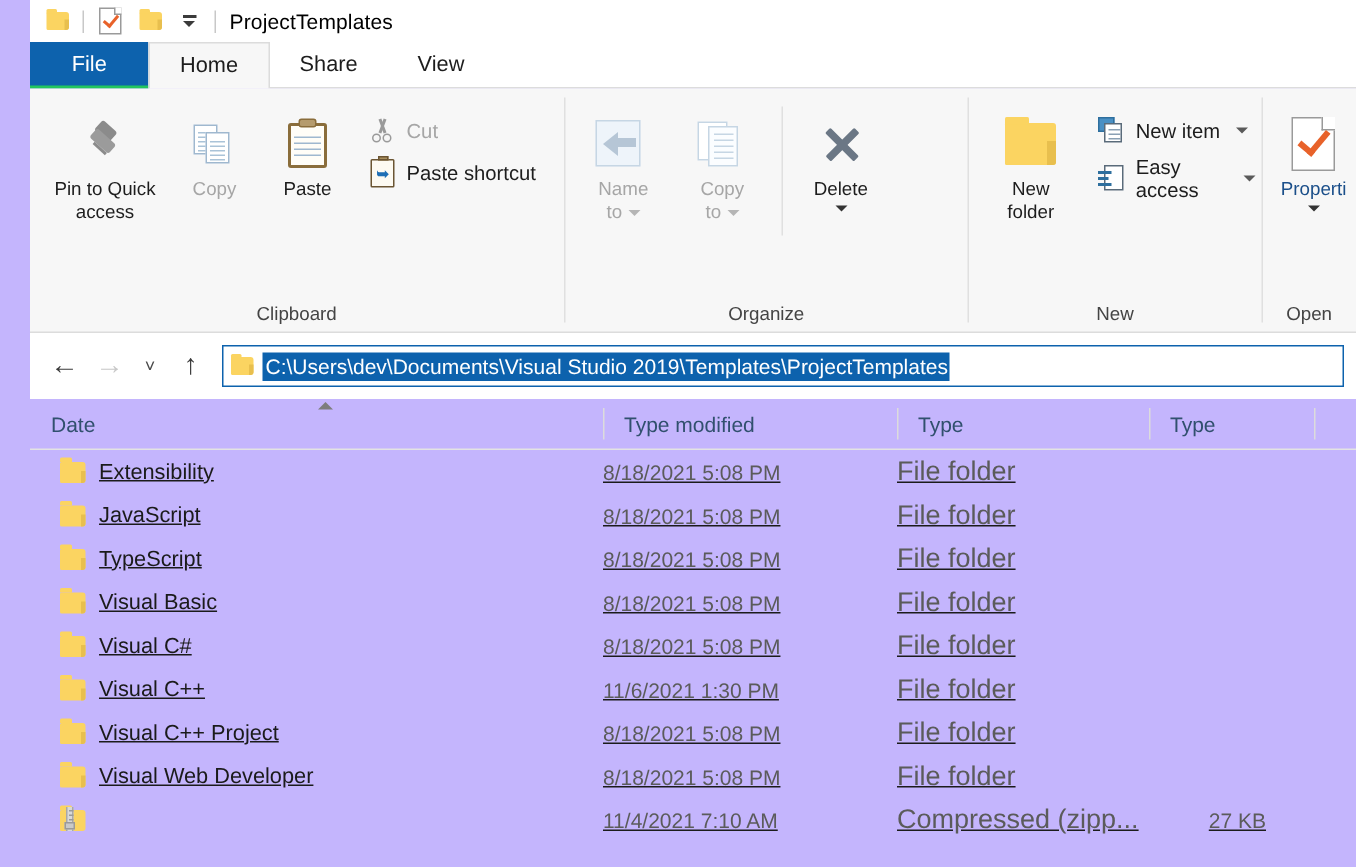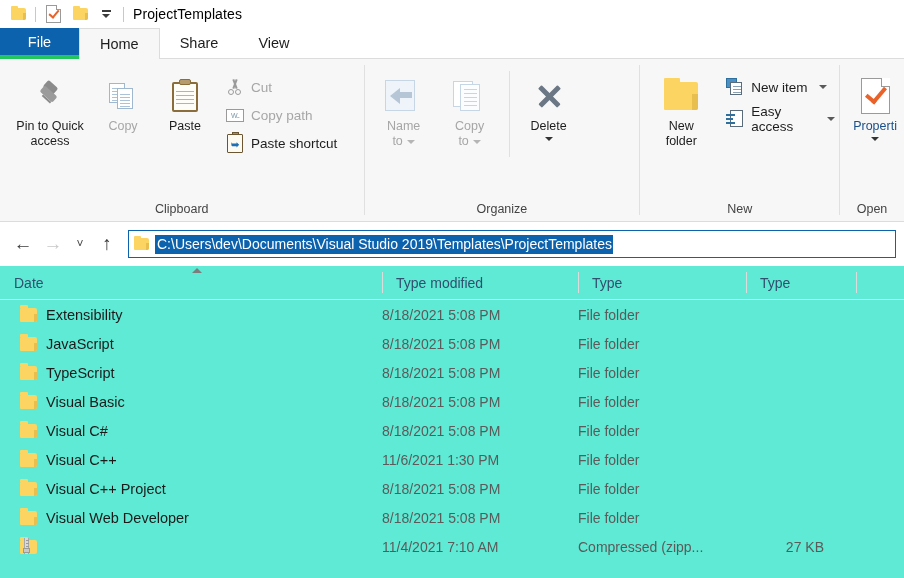--- a/index.html
+++ b/index.html
@@ -3,21 +3,21 @@
 <meta charset="utf-8">
 <style>
   * { box-sizing: border-box; margin: 0; padding: 0; }
   html, body {
     width: 904px; height: 578px;
     overflow: hidden;
     background: #ffffff;
     font-family: "Liberation Sans", sans-serif;
     -webkit-font-smoothing: antialiased;
   }
-  .window { position: relative; width: 904px; height: 578px; background: #5eead4; }
+  .window { position: relative; width: 904px; height: 578px; background: #c4b5fd; padding-left: 20px; }
 
   
   .titlebar {
     height: 28px; background: #ffffff;
     display: flex; align-items: center; padding-left: 8px;
     position: relative; z-index: 5;
   }
   .tb-sep { width: 1px; height: 15px; background: #c8c8c8; margin: 0 7px; }
   .tb-title {
     font-size: 14px; color: #000; margin-left: 2px; letter-spacing: .1px;
@@ -75,21 +75,21 @@
   .tab {
     display:flex; align-items:center; justify-content:center;
     font-size: 14.5px; color: #1d1d1d; padding: 0 20px; cursor: default;
     position: relative;
   }
   .tab.file { background: #0d62ad; color: #fff; width: 79px; padding: 0; }
   .tab.active { background: #f7f7f7; border-left:1px solid #dcdcdc;
                 border-right:1px solid #dcdcdc; border-top:1px solid #dcdcdc; }
   .tabstrip .filler { flex: 1; border-bottom: 1px solid #dcdcdc; }
   .tab:not(.active):not(.file) { border-bottom: 1px solid #dcdcdc; }
-  .tab.file { border-bottom: 4px solid #22c55e; }
+  .tab.file { border-bottom: 2px solid #22c55e; }
 
   
   .ribbon {
     height: 163px; background: #f7f7f7;
     border-bottom: 1px solid #dcdcdc;
     display: flex; position: relative;
   }
   .group { position: relative; height: 100%; display:flex; flex-direction:column; }
   .group-body { flex: 1; display: flex; align-items: flex-start; padding-top: 8px; }
   .group-label {
@@ -251,24 +251,24 @@
   }
   .sortcaret {
     position:absolute; left:192px; top:2px; width:0; height:0;
     border-left:5px solid transparent; border-right:5px solid transparent;
     border-bottom:5px solid #7d7d7d;
   }
 
   
   .filelist { position: relative; }
   .row { height: 29px; display:flex; align-items:center; font-size: 14.5px;
-    color: #1b1b1b; }
+    color: #1b1b1b; text-decoration: underline; }
   .row .c-name { width: 382px; display:flex; align-items:center; padding-left: 20px; gap: 9px; }
   .row .c-date { width: 196px; color:#5b5b5b; font-size:14px; }
-  .row .c-type { width: 168px; color:#5b5b5b; font-size:14px; }
+  .row .c-type { width: 168px; color:#5b5b5b; font-size:18px; }
   .row .c-size { width: 110px; color:#5b5b5b; font-size:14px; text-align:right;
     padding-right: 32px; }
 
   
   .zip { position:relative; width:17px; height:14px; background:#fbd461;
     border-radius:1px 2px 2px 1px; }
   .zip::before { content:""; position:absolute; left:0; top:-2.5px; width:8px;
     height:3px; background:#fbd461; border-radius:1px 1px 0 0; }
   .zip .zp { position:absolute; left:4px; top:-2px; width:5px; height:16px;
     background:#d9d9d9; border-left:1px solid #a8a8a8; border-right:1px solid #a8a8a8; }
@@ -369,26 +369,20 @@
             <span class="sico">
               <span class="sciss">
                   <span class="b1"></span>
                   <span class="b2"></span>
                   <span class="r1"></span>
                   <span class="r2"></span>
                 </span>
             </span>
             <span>Cut</span>
           </div>
-          <div class="small-btn dis">
-            <span class="sico">
-                <span class="cpath">W...</span>
-              </span>
-            <span>Copy path</span>
-          </div>
           <div class="small-btn">
             <span class="sico">
               <span class="pshort">
                   <span class="tab2"></span>
                   <span class="arr">➥</span>
                 </span>
             </span>
             <span>Paste shortcut</span>
           </div>
         </div>

